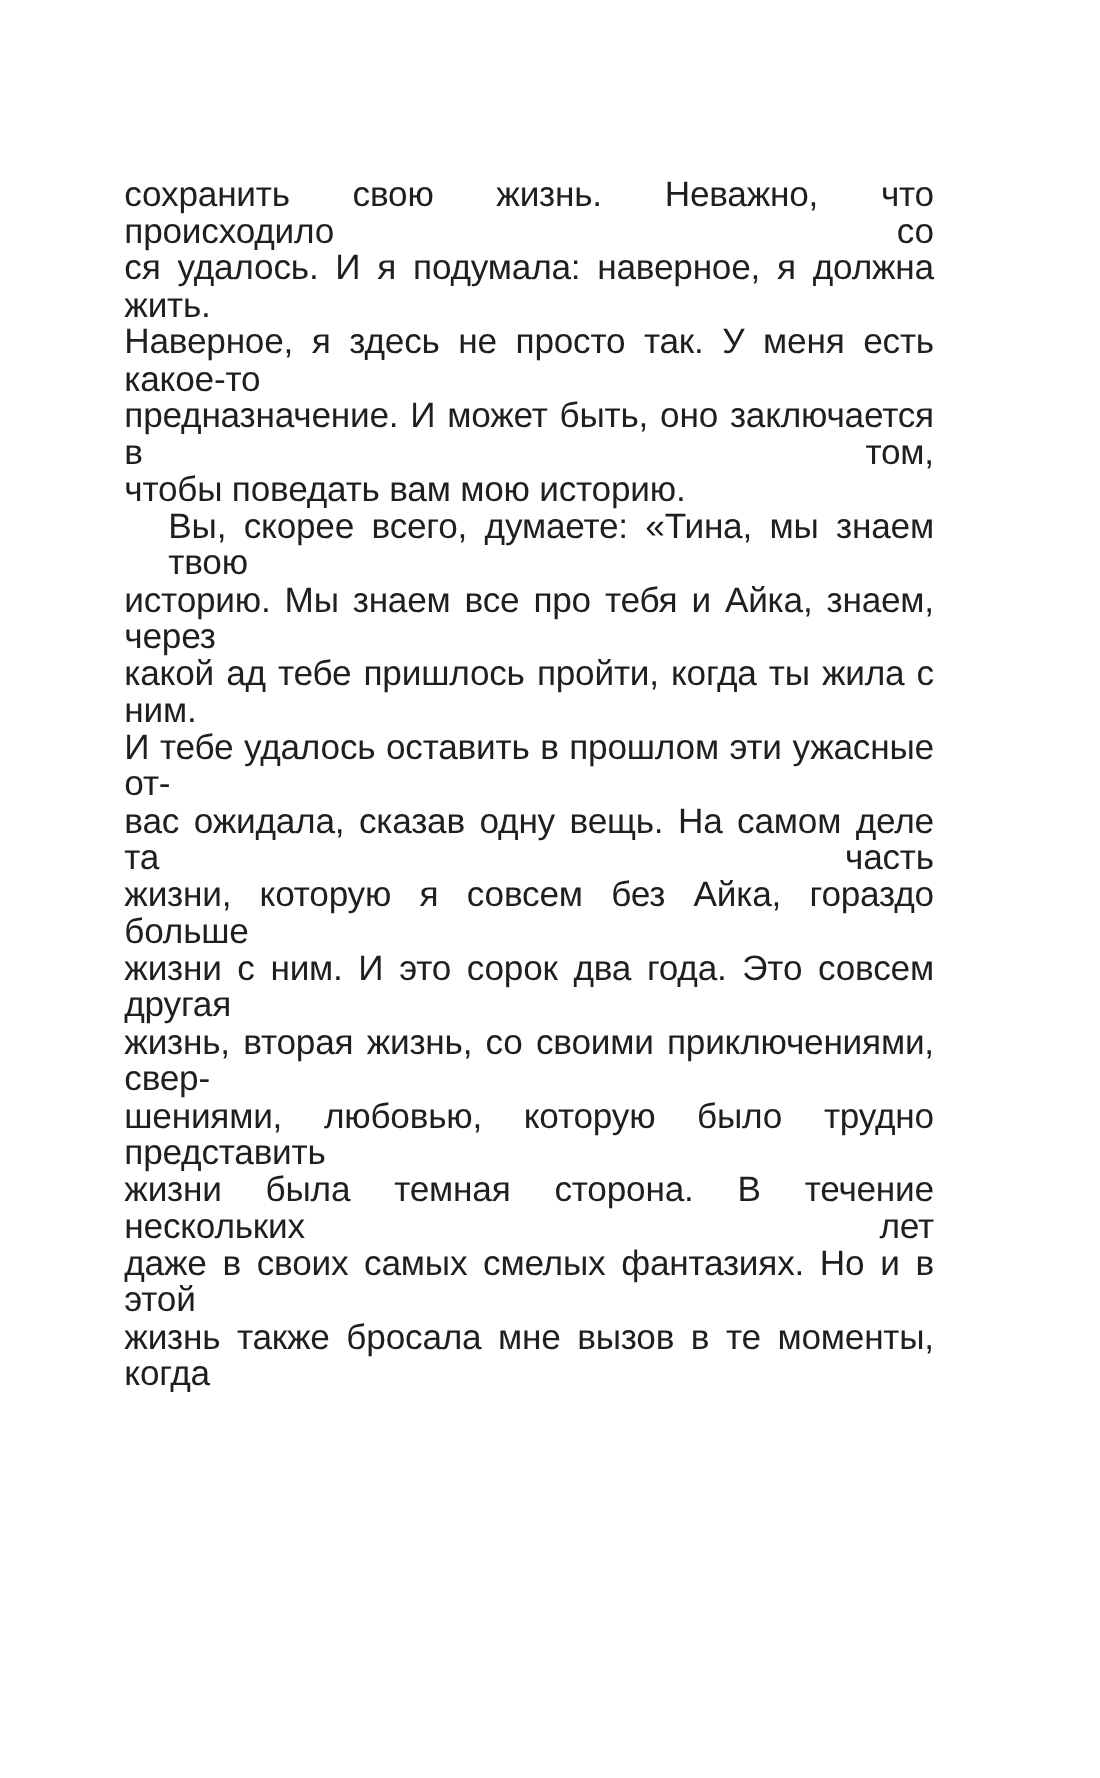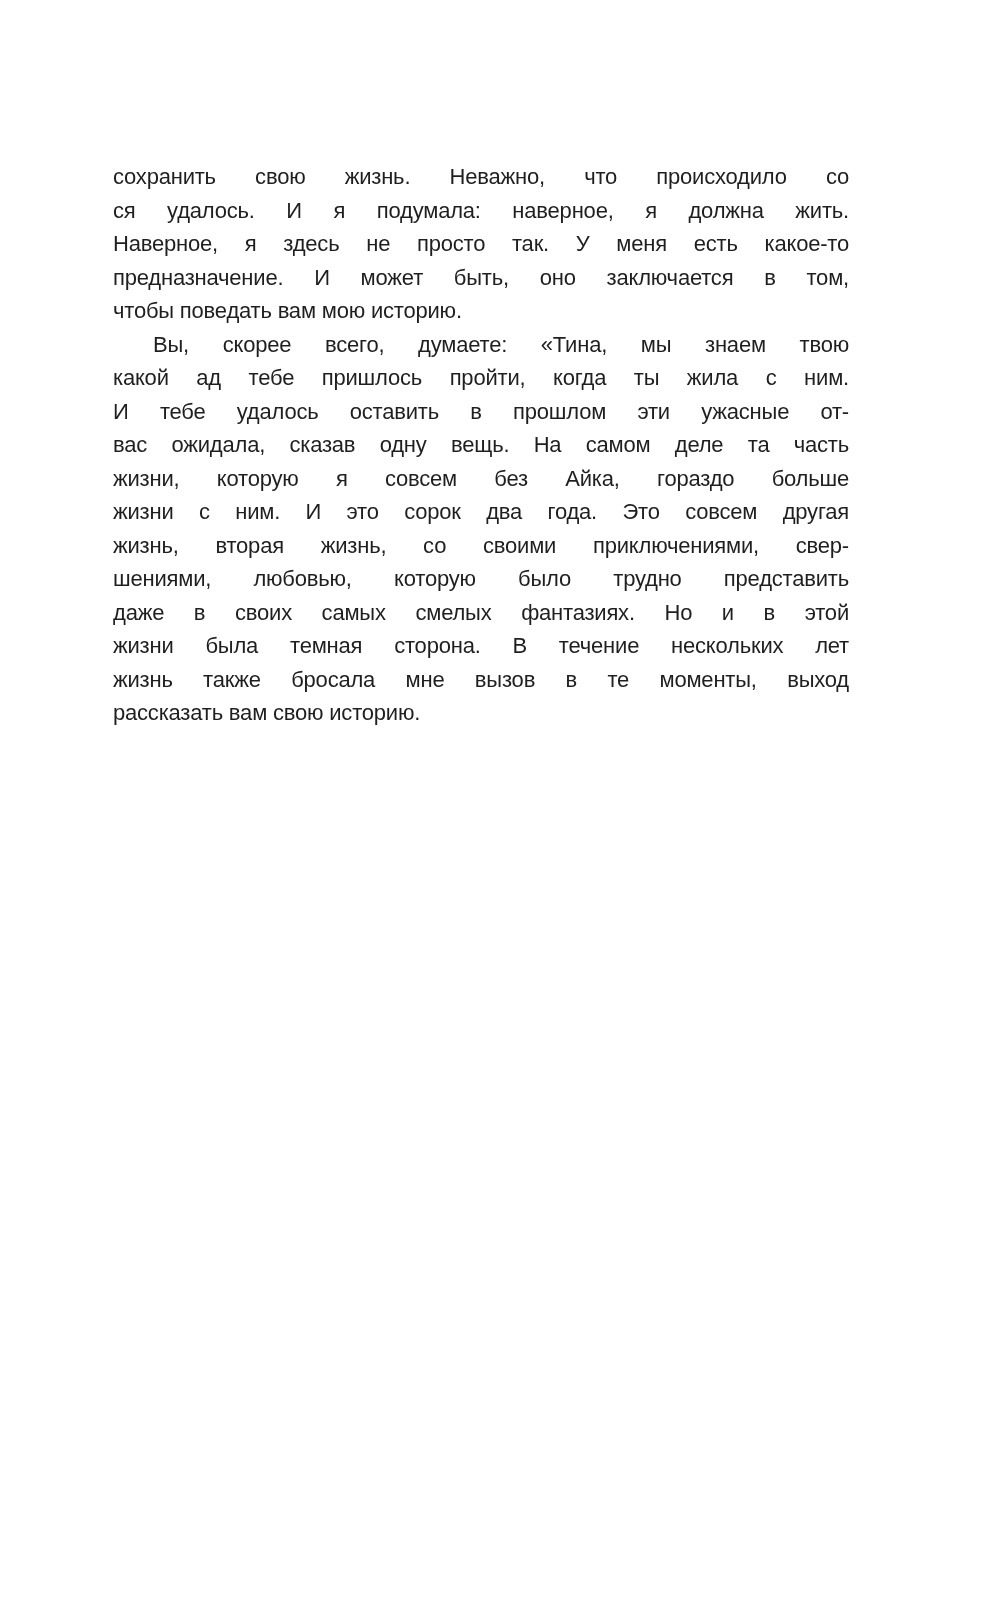--- a/index.html
+++ b/index.html
@@ -14,21 +14,21 @@
     background: #ffffff;
     overflow: hidden;
     font-family: "Liberation Sans", sans-serif;
   }
   .text-block {
     position: absolute;
     left: 113px;
     top: 160px;
     width: 736px;
     color: #1f1f1f;
-    font-size: 22px;
+    font-size: 32px;
     line-height: 33.5px;
     letter-spacing: -0.2px;
   }
   .paragraph {
     margin: 0;
     padding: 0;
   }
   .line {
     text-align: justify;
     text-align-last: justify;
@@ -48,26 +48,26 @@
   <div class="text-block" id="paragraphs" style="color: rgb(31, 31, 31);">
       <div class="paragraph">
         <div class="line">сохранить свою жизнь. Неважно, что происходило со</div>
         <div class="line">ся удалось. И я подумала: наверное, я должна жить.</div>
         <div class="line">Наверное, я здесь не просто так. У меня есть какое-то</div>
         <div class="line">предназначение. И может быть, оно заключается в том,</div>
         <div class="line last">чтобы поведать вам мою историю.</div>
       </div>
       <div class="paragraph">
         <div class="line first-indented">Вы, скорее всего, думаете: «Тина, мы знаем твою</div>
+        <div class="line">историю. Мы знаем все про тебя и Айка, знаем, через</div>
         <div class="line">какой ад тебе пришлось пройти, когда ты жила с ним.</div>
         <div class="line">И тебе удалось оставить в прошлом эти ужасные от-</div>
         <div class="line">вас ожидала, сказав одну вещь. На самом деле та часть</div>
         <div class="line">жизни, которую я совсем без Айка, гораздо больше</div>
         <div class="line">жизни с ним. И это сорок два года. Это совсем другая</div>
         <div class="line">жизнь, вторая жизнь, со своими приключениями, свер-</div>
         <div class="line">шениями, любовью, которую было трудно представить</div>
+        <div class="line">жизни была темная сторона. В течение нескольких лет</div>
         <div class="line">даже в своих самых смелых фантазиях. Но и в этой</div>
-        <div class="line">жизни была темная сторона. В течение нескольких лет</div>
-        <div class="line">жизнь также бросала мне вызов в те моменты, выход</div>
-        <div class="line last">рассказать вам свою историю.</div>
+        <div class="line">жизнь также бросала мне вызов в те моменты, когда</div>
       </div>
     </div>
 </div>
 
 </body></html>

